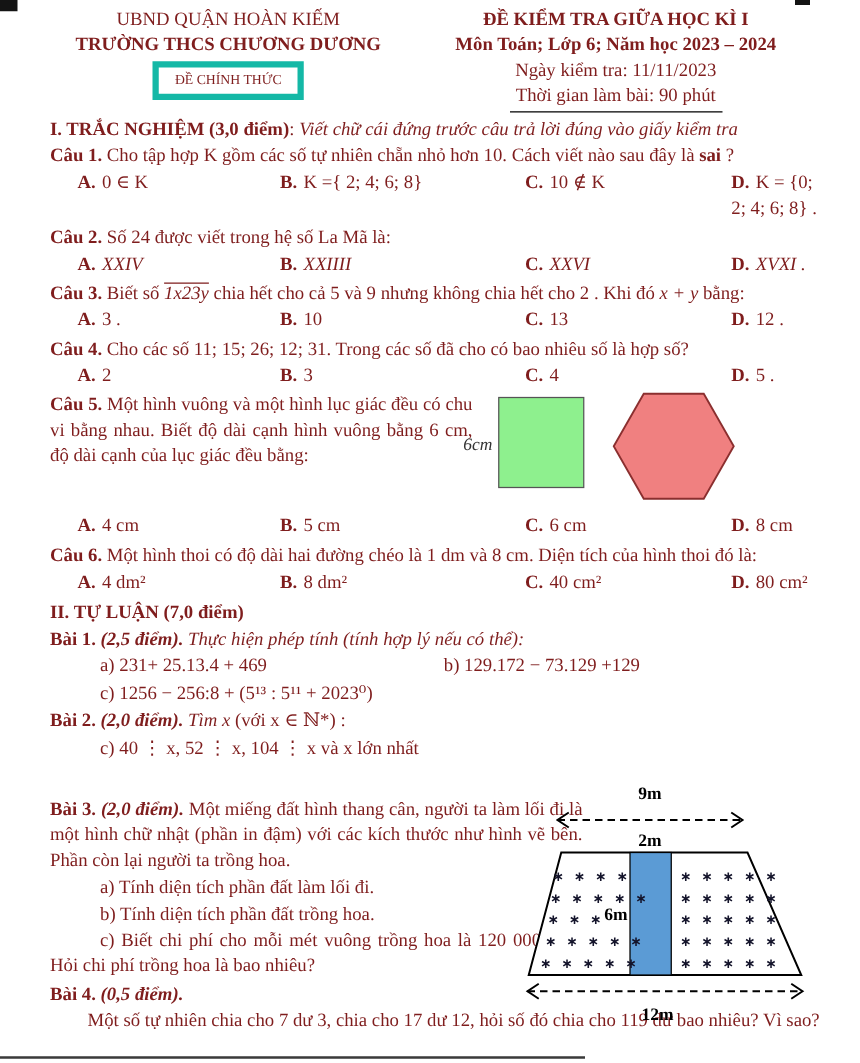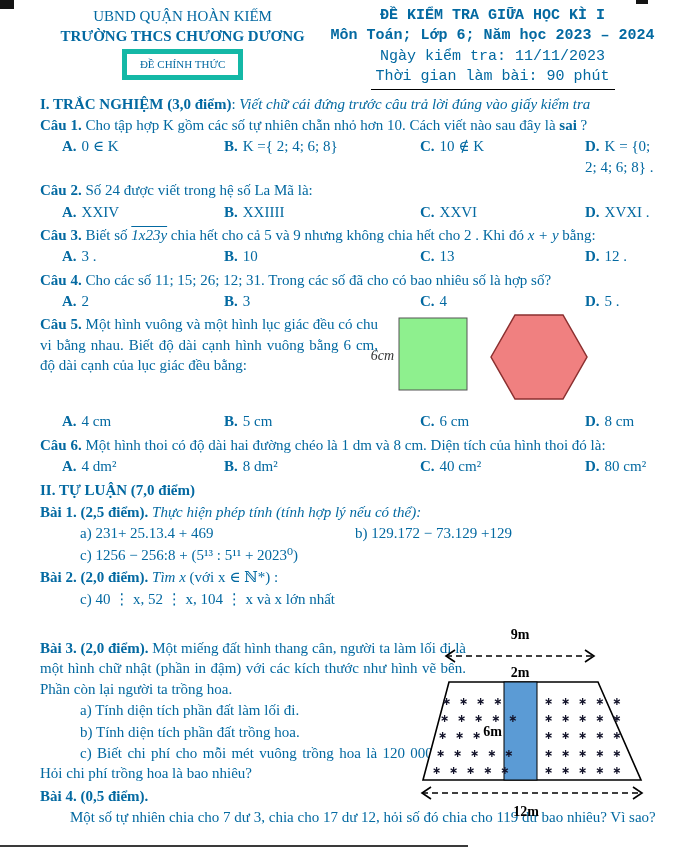--- a/index.html
+++ b/index.html
@@ -1,29 +1,29 @@
 <!DOCTYPE html>
 <html><head>
 <meta charset="utf-8">
 <style>
   * { margin:0; padding:0; box-sizing:border-box; }
   html,body { background:#fff; }
   .page {
     position:relative; width:688px; height:850px; overflow:hidden;
-    background:#fff; color:#0369a1;
+    background:#fff; color:#7f1d1d;
     font-family:"Liberation Serif","DejaVu Serif",serif;
     font-size:15px; line-height:1.36;
     padding:6px 28px 0 40px;
   }
   .bold { font-weight:bold; }
-  .it { }
+  .it { font-style:italic; }
   
   .hdr { display:flex; margin-bottom:4px; }
   .hdr-left { width:46%; text-align:center; }
-  .hdr-right { width:54%; text-align:center;font-family:Liberation Mono, monospace; }
+  .hdr-right { width:54%; text-align:center; }
   .stamp { display:inline-block; border:5px solid #14b8a6; padding:3px 13px; margin-top:2px; font-size:11px; }
   .uline { display:inline-block; border-bottom:1.5px solid #000; padding:0 5px 1px; }
   
   .sec1, .sec2 { margin-top:2px; }
   .q { margin-top:1px; }
   .opts { display:grid; grid-template-columns:146px 180px 149px auto; padding-left:22px; margin:1px 0 3px;gap:16px; }
   .opt b { margin-right:5px; }
   .ovl { text-decoration:overline; font-style:italic; }
   
   .q5wrap { position:relative; min-height:96px; margin-top:3px; }

